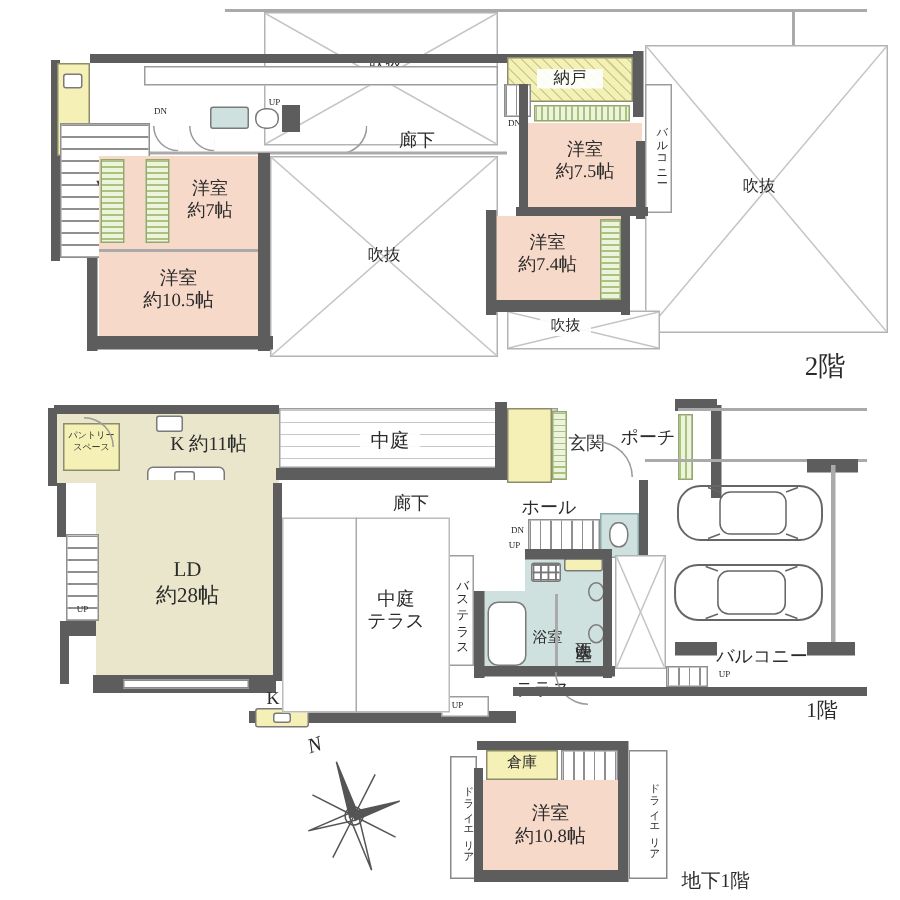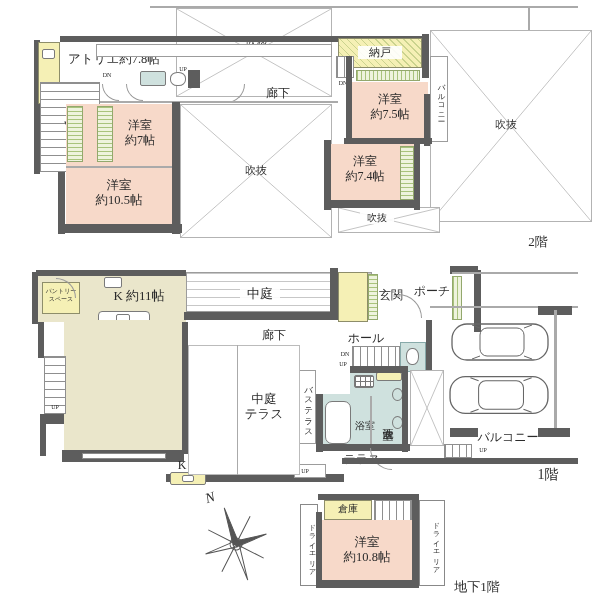--- a/index.html
+++ b/index.html
@@ -74,21 +74,20 @@
       </svg>
   </div>
   <div class="lbl chip" style="left:360px;top:212px;width:34px;font-size:10px">吹抜</div>
 
   <div class="wall" style="left:60px;top:36px;width:368px;height:6px"></div>
   <div class="wall" style="left:34px;top:40px;width:6px;height:134px"></div>
   <div class="wall" style="left:58px;top:172px;width:7px;height:62px"></div>
   <div class="room yellow" style="left:38px;top:42px;width:22px;height:62px"></div>
   <div class="fixture" style="left:42px;top:49px;width:13px;height:10px"></div>
 
-  <div class="lbl" style="left:68px;top:52px;width:128px;font-size:12.5px;text-align:left">アトリエ約7.8帖</div>
   <div class="frame" style="left:96px;top:44px;width:236px;height:13px"></div>
   <div class="fixture water" style="left:140px;top:71px;width:26px;height:15px"></div>
   <div class="fixture" style="left:170px;top:72px;width:16px;height:14px;border-radius:45%"></div>
   <div class="wall" style="left:188px;top:70px;width:12px;height:18px"></div>
   <div class="arc bl" style="left:102px;top:84px;width:17px;height:17px"></div>
   <div class="arc bl" style="left:126px;top:84px;width:17px;height:17px"></div>
   <div class="arc br" style="left:226px;top:84px;width:19px;height:19px"></div>
   <div class="thin" style="left:100px;top:101px;width:238px;height:2px"></div>
 
   <div class="stairs-h" style="left:40px;top:82px;width:60px;height:90px"></div>
@@ -126,21 +125,21 @@
   <div class="wall" style="left:344px;top:138px;width:88px;height:6px"></div>
   <div class="room pink" style="left:330px;top:144px;width:84px;height:58px"></div>
   <div class="closet" style="left:400px;top:146px;width:14px;height:54px"></div>
   <div class="lbl" style="left:334px;top:154px;width:62px;font-size:12px">洋室
 約7.4帖</div>
   <div class="wall" style="left:324px;top:140px;width:7px;height:70px"></div>
   <div class="wall" style="left:414px;top:140px;width:6px;height:70px"></div>
   <div class="wall" style="left:326px;top:200px;width:92px;height:8px"></div>
 
   <div class="lbl" style="left:258px;top:86px;width:40px;font-size:12px">廊下</div>
-  <div class="lbl" style="left:514px;top:234px;width:48px;font-size:13px">2階</div>
+  <div class="lbl" style="left:526px;top:234px;width:48px;font-size:18px">2階</div>
 
   <div class="wall" style="left:36px;top:270px;width:150px;height:6px"></div>
   <div class="wall" style="left:32px;top:272px;width:6px;height:52px"></div>
   <div class="room cream" style="left:38px;top:276px;width:148px;height:46px"></div>
   <div class="room yellow" style="left:42px;top:282px;width:38px;height:32px"></div>
   <div class="lbl" style="left:42px;top:288px;width:38px;font-size:6px;line-height:1.3">パントリー
 スペース</div>
   <div class="fixture" style="left:104px;top:277px;width:18px;height:11px"></div>
   <div class="lbl" style="left:95px;top:288px;width:88px;font-size:13px">K 約11帖</div>
   <div class="fixture" style="left:98px;top:311px;width:52px;height:14px;border-radius:4px"></div>
@@ -198,20 +197,22 @@
       </svg>
   </div>
 
   <div class="lbl" style="left:338px;top:452px;width:48px;font-size:12px">テラス</div>
   <div class="arc bl" style="left:370px;top:448px;width:22px;height:22px"></div>
   <div class="wall" style="left:166px;top:474px;width:178px;height:8px"></div>
   <div class="frame" style="left:294px;top:464px;width:32px;height:14px"></div>
   <div class="lbl tiny" style="left:296px;top:468px;width:18px">UP</div>
 
   <div class="room cream" style="left:64px;top:320px;width:120px;height:132px"></div>
+  <div class="lbl" style="left:94px;top:372px;width:62px;font-size:14px">LD
+約28帖</div>
   <div class="wall" style="left:38px;top:322px;width:6px;height:36px"></div>
   <div class="stairs-h" style="left:44px;top:356px;width:22px;height:58px"></div>
   <div class="lbl tiny" style="left:46px;top:404px;width:18px">UP</div>
   <div class="wall" style="left:40px;top:414px;width:24px;height:10px"></div>
   <div class="wall" style="left:40px;top:424px;width:6px;height:32px"></div>
   <div class="wall" style="left:62px;top:450px;width:122px;height:12px"></div>
   <div class="win" style="left:82px;top:453px;width:84px;height:6px"></div>
   <div class="wall" style="left:182px;top:322px;width:6px;height:132px"></div>
 
   <div class="lbl" style="left:172px;top:458px;width:20px;font-size:12px">K</div>

